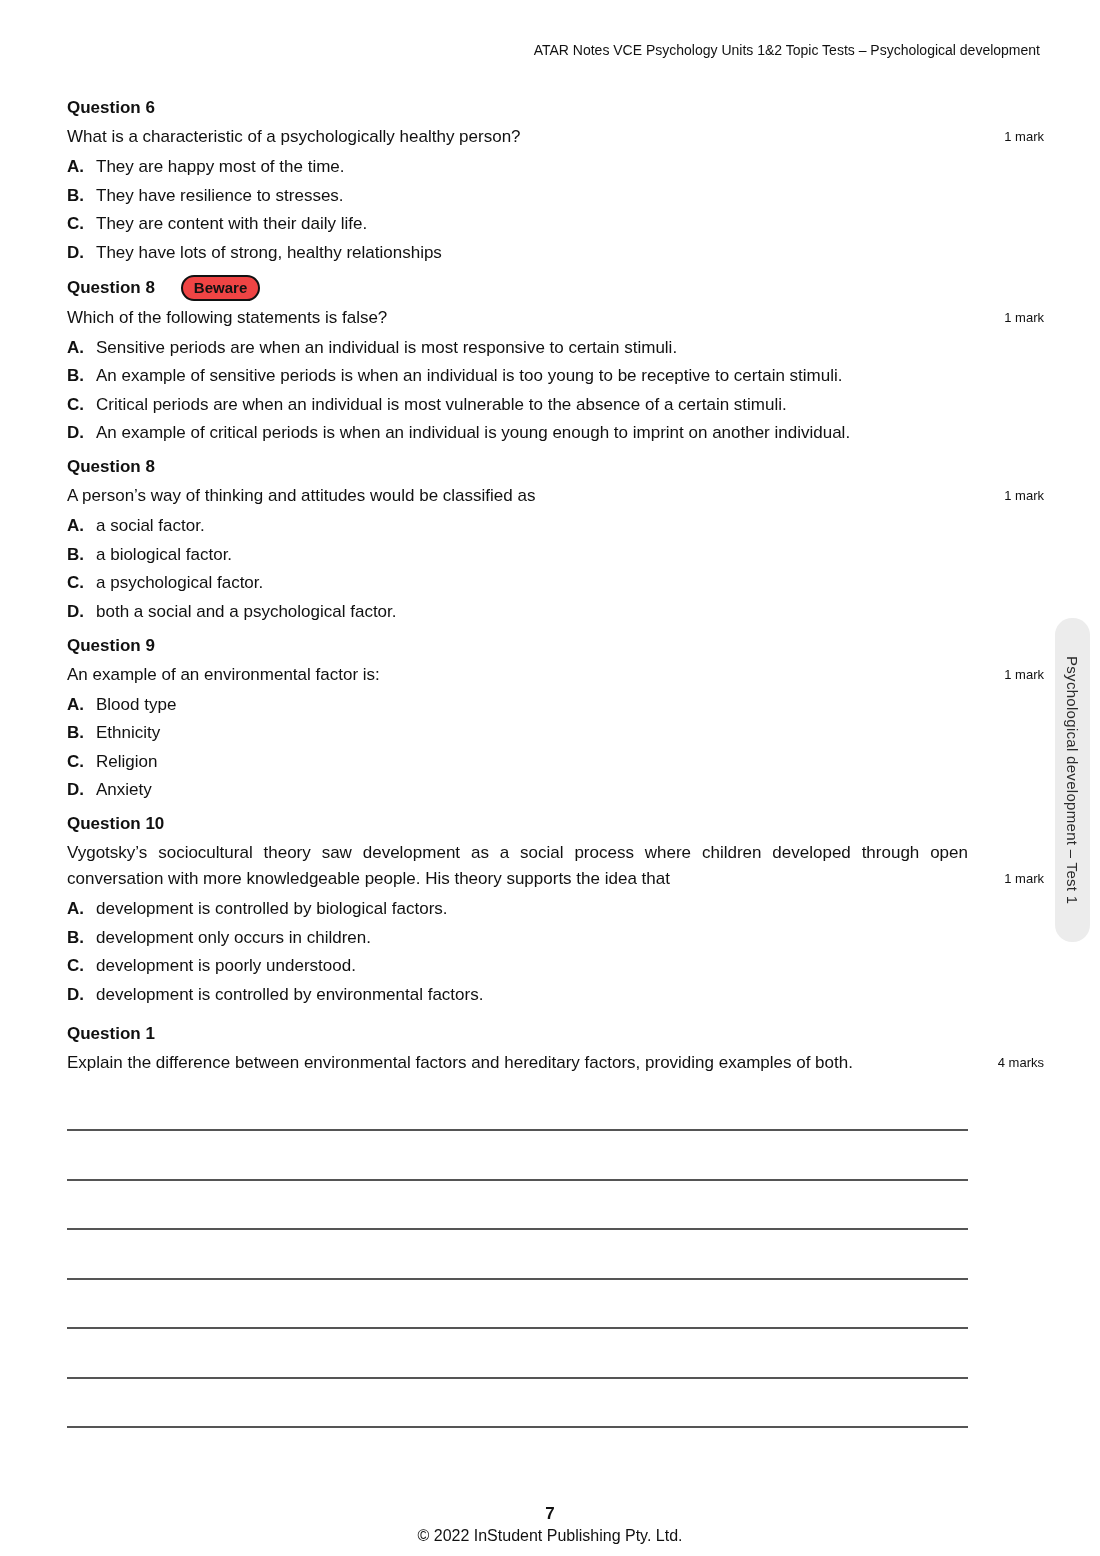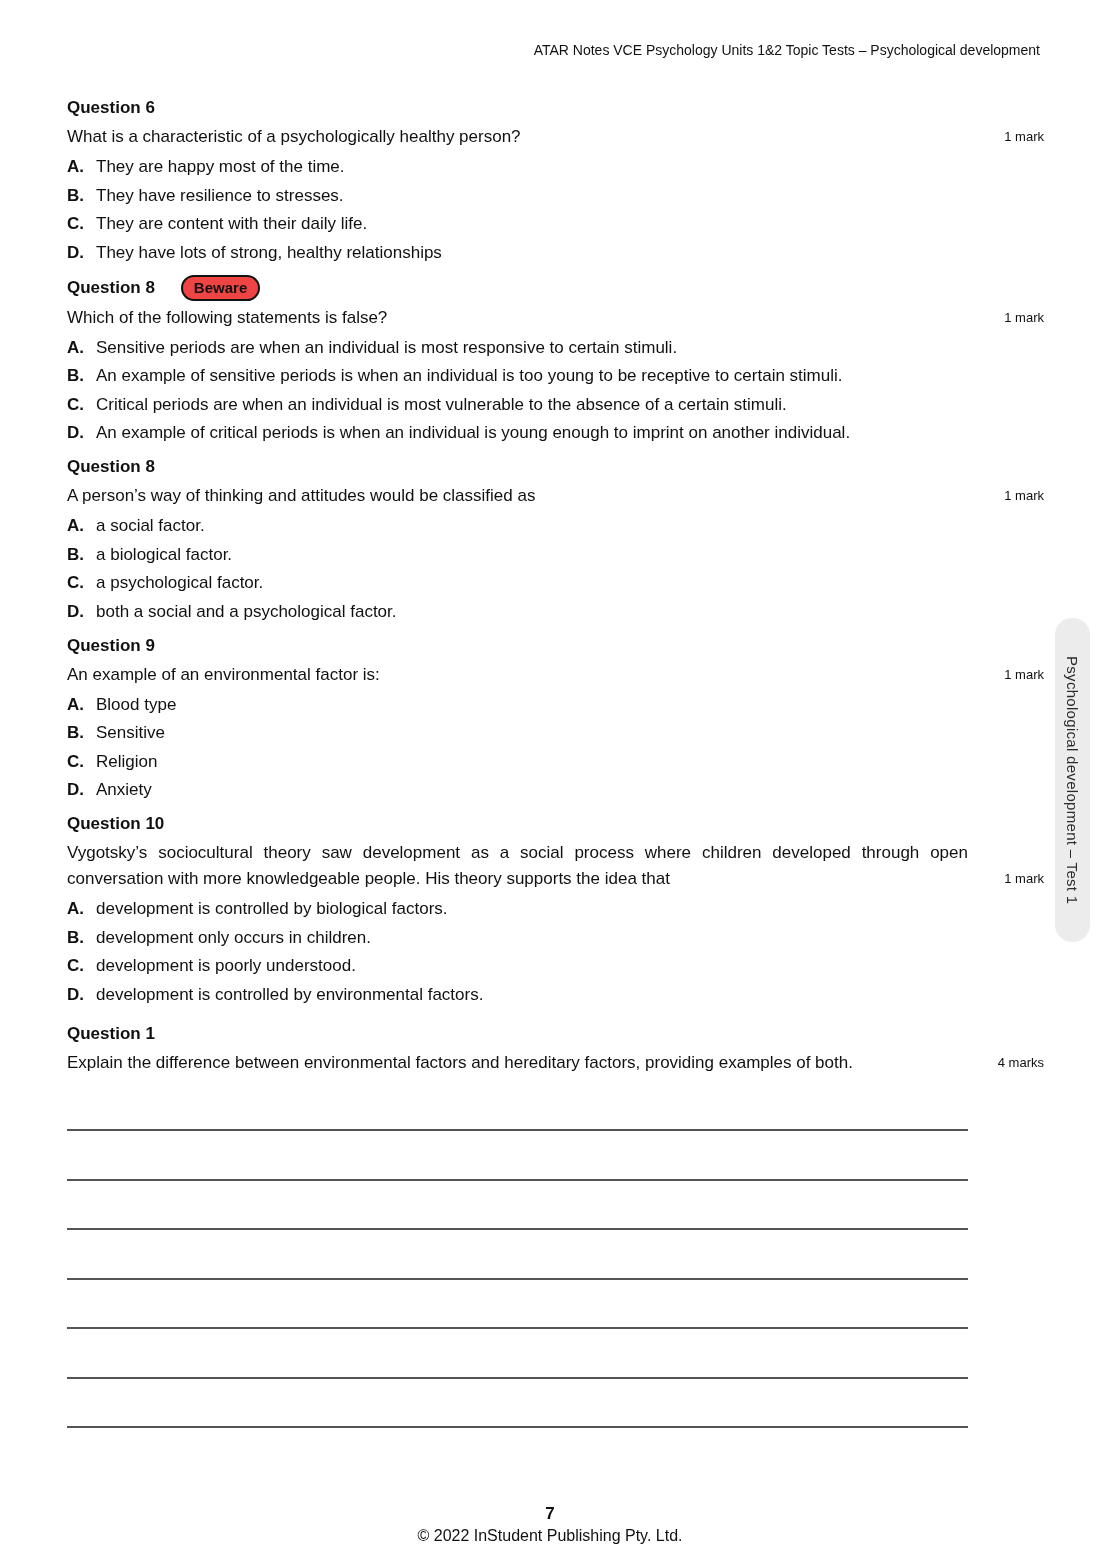--- a/index.html
+++ b/index.html
@@ -227,21 +227,21 @@
       <div class="q-line">
         <div class="q-text">An example of an environmental factor is:</div>
         <div class="q-marks">1 mark</div>
       </div>
       <div class="opt">
         <span class="opt-letter">A.</span>
         <span class="opt-text">Blood type</span>
       </div>
       <div class="opt">
         <span class="opt-letter">B.</span>
-        <span class="opt-text">Sensitive</span>
+        <span class="opt-text">Ethnicity</span>
       </div>
       <div class="opt">
         <span class="opt-letter">C.</span>
         <span class="opt-text">Religion</span>
       </div>
       <div class="opt">
         <span class="opt-letter">D.</span>
         <span class="opt-text">Anxiety</span>
       </div>
     </section>

